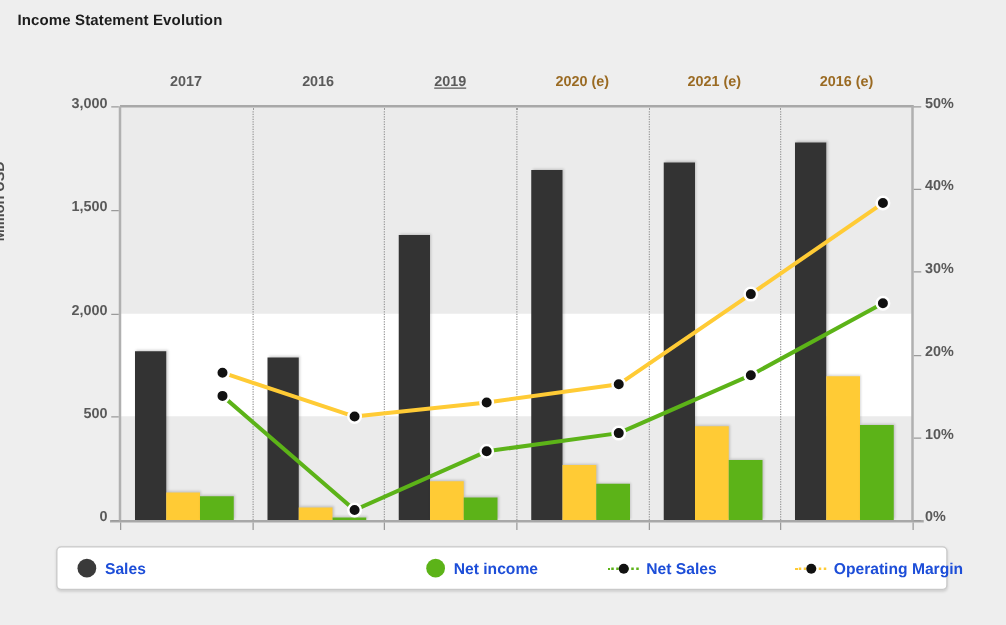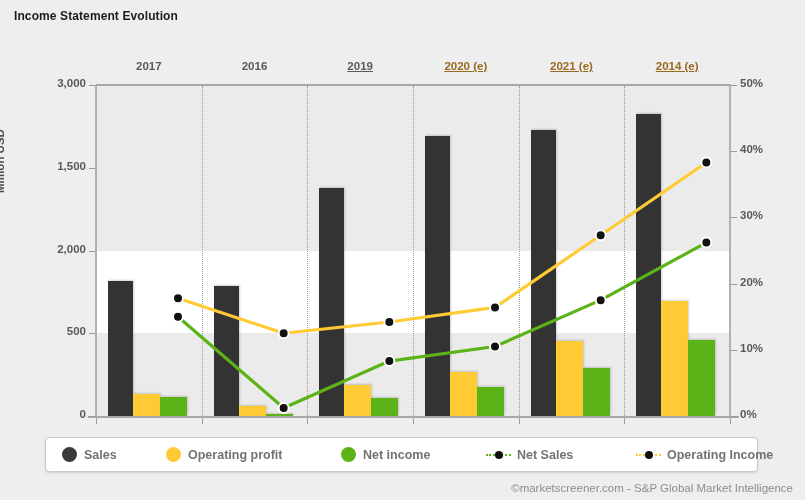--- a/index.html
+++ b/index.html
@@ -71,21 +71,21 @@
     white-space:nowrap;
   }
 
   
   .catlab{
     position:absolute;top:60px;
     font-size:11.5px;font-weight:bold;
     text-align:center;white-space:nowrap;
   }
   .catlab.actual{color:#5a5a5a;}
-  .catlab.est{color:#9a6a22;text-decoration:underline;}
+  .catlab.est{color:#9a6a22;}
 
   
   .vsep{
     position:absolute;top:86px;height:330px;width:1px;
     border-left:1px dotted #9b9b9b;
   }
 
   
   .bar{position:absolute;bottom:0;box-shadow:1px -1px 2px rgba(0,0,0,.18);}
   .bar.sales{background:#333333;}
@@ -97,21 +97,21 @@
 
   
   .legend{
     position:absolute;left:45px;top:437px;width:711px;height:33px;
     background:#ffffff;border:1px solid #c9c9c9;border-radius:4px;
     display:flex;align-items:center;
     box-shadow:0 1px 2px rgba(0,0,0,.12);
   }
   .legend-item{
     display:flex;align-items:center;
-    font-size:12.5px;font-weight:bold;color:#737373;
+    font-size:12.5px;font-weight:bold;color:#1d4ed8;
     white-space:nowrap;
   }
   .lg-dot{width:15px;height:15px;border-radius:50%;margin-right:7px;flex:none;}
   .lg-line{
     position:relative;width:25px;height:13px;margin-right:6px;flex:none;
   }
   .lg-line i{
     position:absolute;top:6px;left:0;width:25px;height:2.5px;
     border-top:2.5px dotted currentColor;
   }
@@ -179,21 +179,21 @@
       <div class="ylab-right" style="top: 77px;">50%</div>
     </div>
   <div class="axis-title">Million USD</div>
 
   <div id="catlabels">
       <div class="catlab actual" style="left: 88.8333px; width: 120px;">2017</div>
       <div class="catlab actual" style="left: 194.5px; width: 120px;">2016</div>
       <div class="catlab actual" style="left: 300.167px; width: 120px; text-decoration: underline;">2019</div>
       <div class="catlab est" style="left: 405.833px; width: 120px;">2020 (e)</div>
       <div class="catlab est" style="left: 511.5px; width: 120px;">2021 (e)</div>
-      <div class="catlab est" style="left: 617.167px; width: 120px;">2014 (e)</div>
+      <div class="catlab est" style="left: 617.167px; width: 120px;">2016 (e)</div>
     </div>
   <div id="separators">
       <div class="vsep" style="left: 201.667px;"></div>
       <div class="vsep" style="left: 307.333px;"></div>
       <div class="vsep" style="left: 413px;"></div>
       <div class="vsep" style="left: 518.667px;"></div>
       <div class="vsep" style="left: 624.333px;"></div>
     </div>
   <div id="bars-layer">
       <div class="bar sales" style="left: 108px; width: 25px; height: 134.882px; bottom: auto; position: absolute; top: 281.118px;"></div>
@@ -231,38 +231,33 @@
       <circle cx="399" cy="222.43200000000002" r="5" fill="#111111" stroke="#ffffff" stroke-width="2"></circle>
       <circle cx="504.66666666666674" cy="150.27399999999997" r="5" fill="#111111" stroke="#ffffff" stroke-width="2"></circle>
       <circle cx="610.3333333333334" cy="77.45400000000004" r="5" fill="#111111" stroke="#ffffff" stroke-width="2"></circle>
     </svg>
 
   <div class="legend" id="legend">
       <div class="legend-item" style="position: absolute; left: 16px;">
         <span class="lg-dot" style="background: rgb(58, 58, 58);"></span>
         <span>Sales</span>
       </div>
-      <div class="legend-item" style="position: absolute; left: 120px;">
-        <span class="lg-dot" style="background: rgb(255, 203, 53);"></span>
-        <span>Operating profit</span>
-      </div>
       <div class="legend-item" style="position: absolute; left: 295px;">
         <span class="lg-dot" style="background: rgb(92, 179, 24);"></span>
         <span>Net income</span>
       </div>
       <div class="legend-item" style="position: absolute; left: 440px;">
         <span class="lg-line" style="color: rgb(92, 179, 24);">
           <i></i>
           <b></b>
         </span>
         <span>Net Sales</span>
       </div>
       <div class="legend-item" style="position: absolute; left: 590px;">
         <span class="lg-line" style="color: rgb(255, 203, 53);">
           <i></i>
           <b></b>
         </span>
-        <span>Operating Income</span>
-      </div>
-    </div>
-
-  <div class="footer">©marketscreener.com - S&amp;P Global Market Intelligence</div>
+        <span>Operating Margin</span>
+      </div>
+    </div>
+
 </div>
 
 </body></html>

